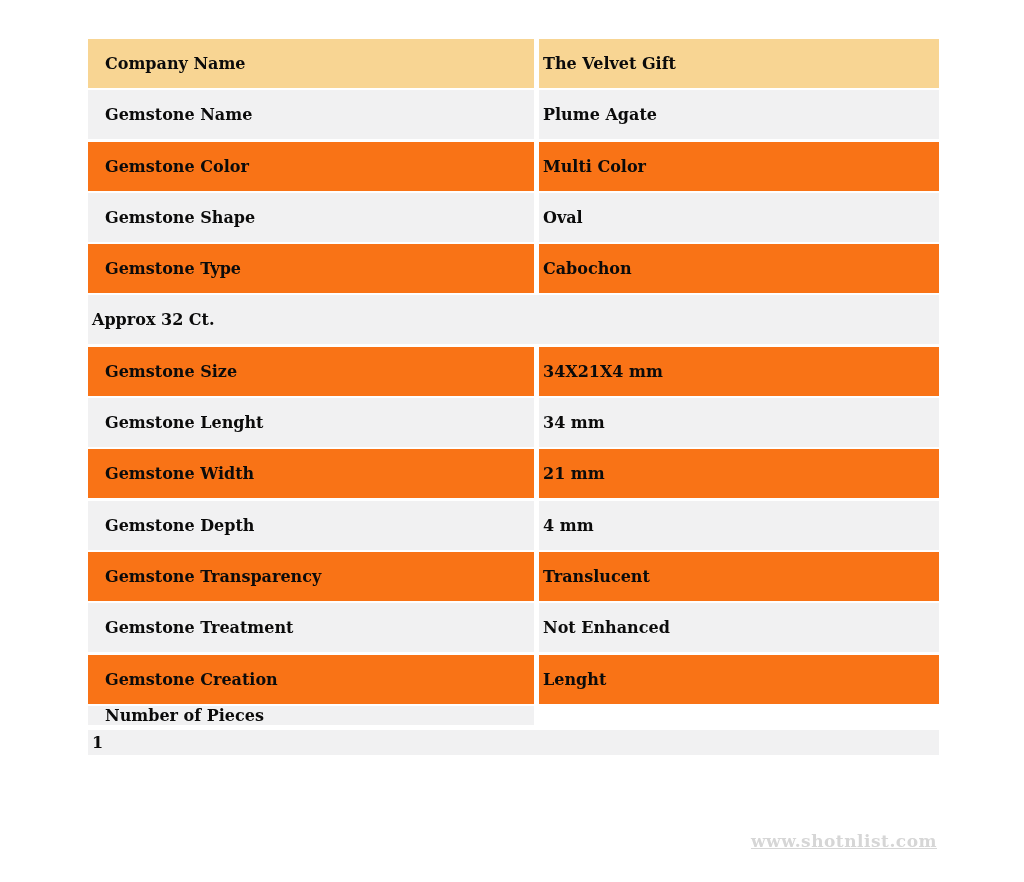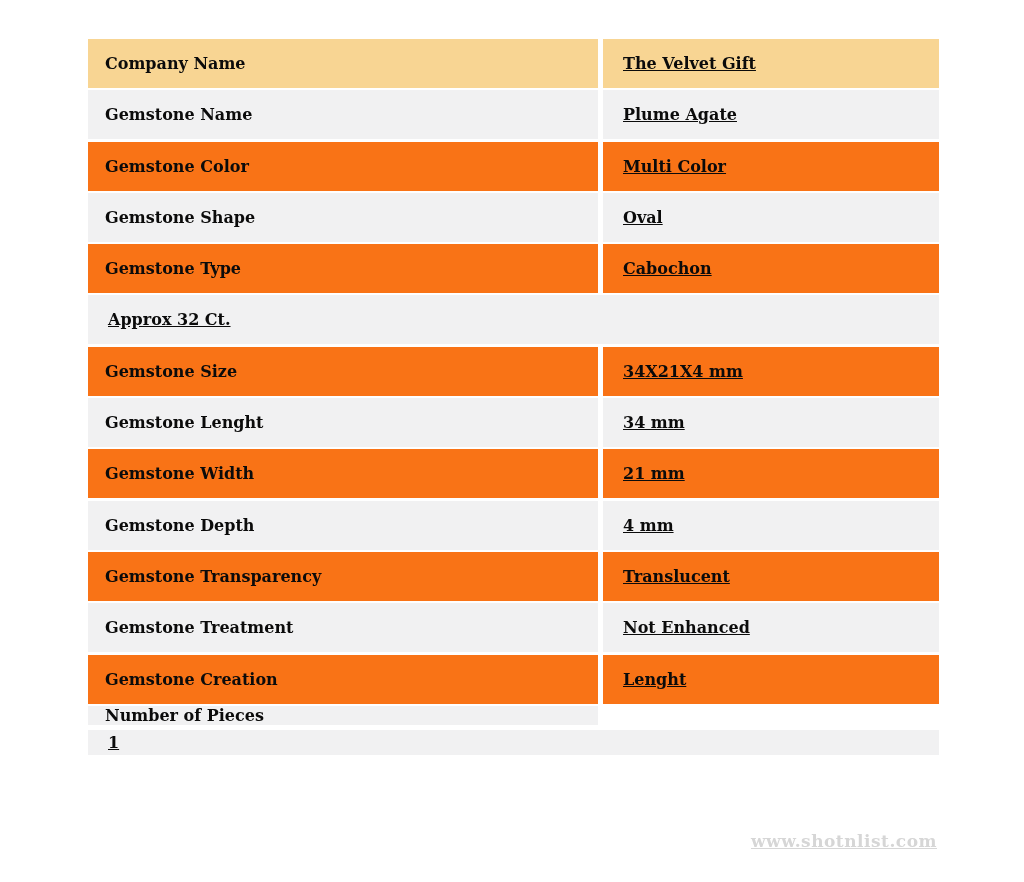--- a/index.html
+++ b/index.html
@@ -31,22 +31,22 @@
   .cell {
     display: flex;
     align-items: center;
     box-sizing: border-box;
     font-weight: bold;
     font-size: 16px;
     color: #0b0b0b;
     background: #f97316;
     white-space: nowrap;
   }
-  .cell.left  { width: 510px; padding-left: 17px; }
-  .cell.right { flex: 1; padding-left: 20px; text-decoration: underline; }
+  .cell.left  { width: 446px; padding-left: 17px; }
+  .cell.right { flex: 1; padding-left: 4px; }
   .row:nth-child(even) .cell { background: #f1f1f2; }
   .row.header .cell { background: #f8d593; }
   .watermark {
     position: absolute;
     left: 88px;
     top: 831px;
     width: 849px;
     text-align: right;
     font-weight: bold;
     font-size: 17px;

